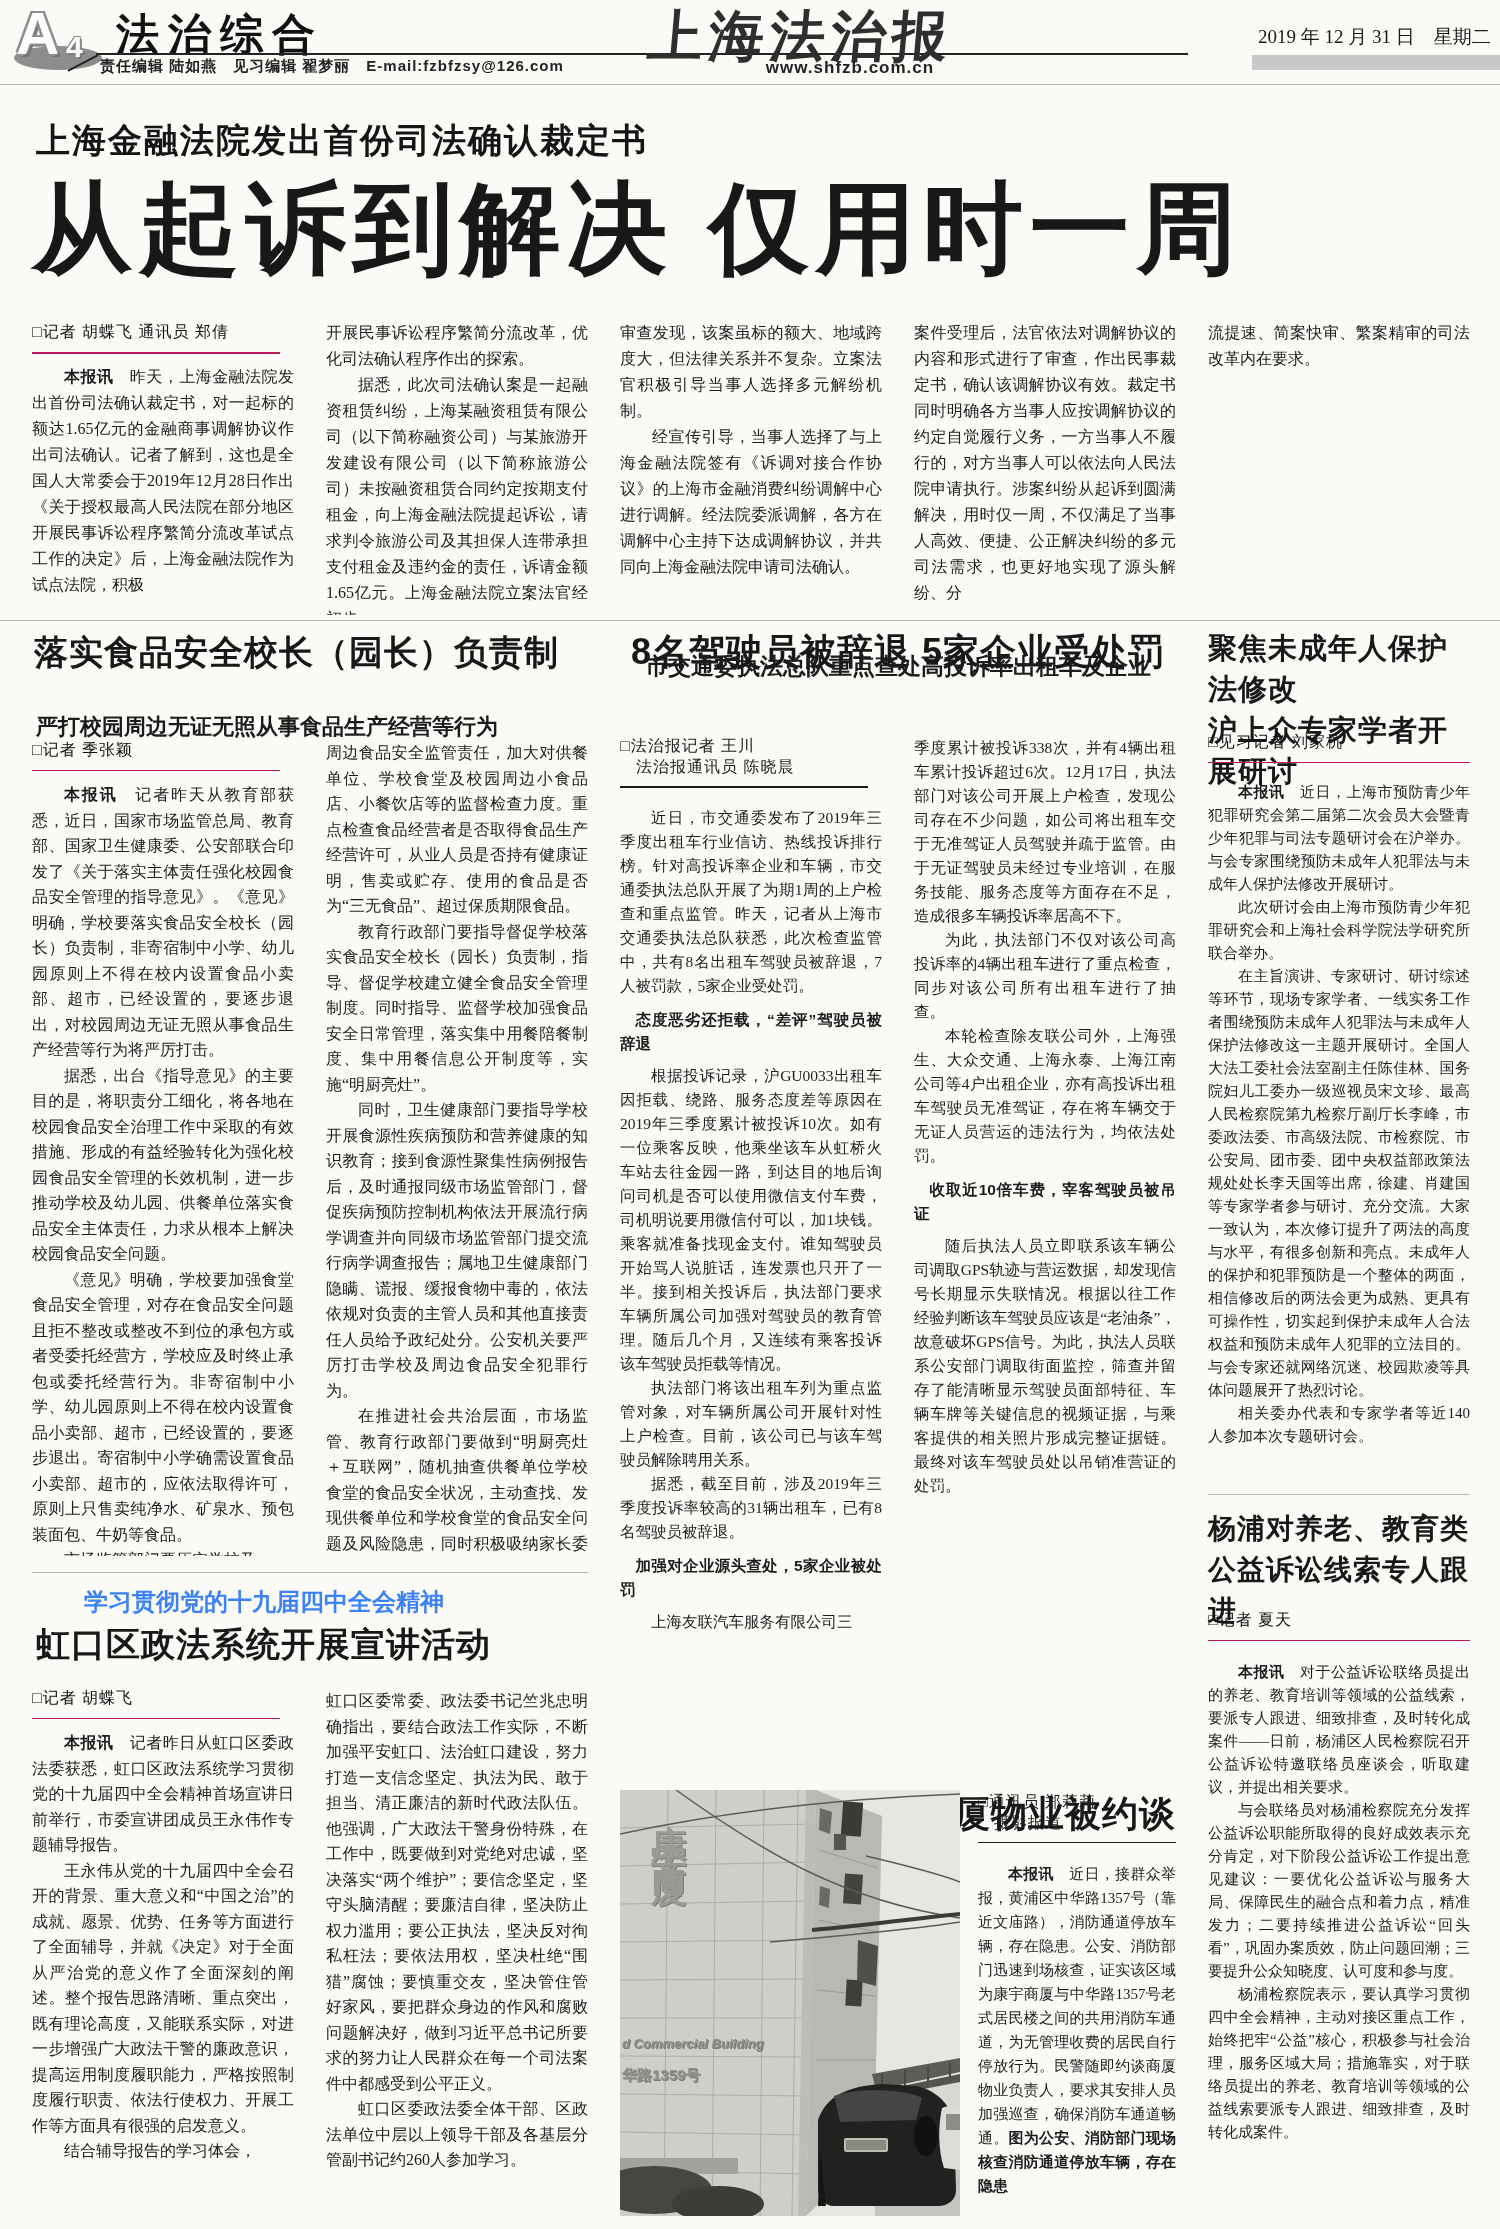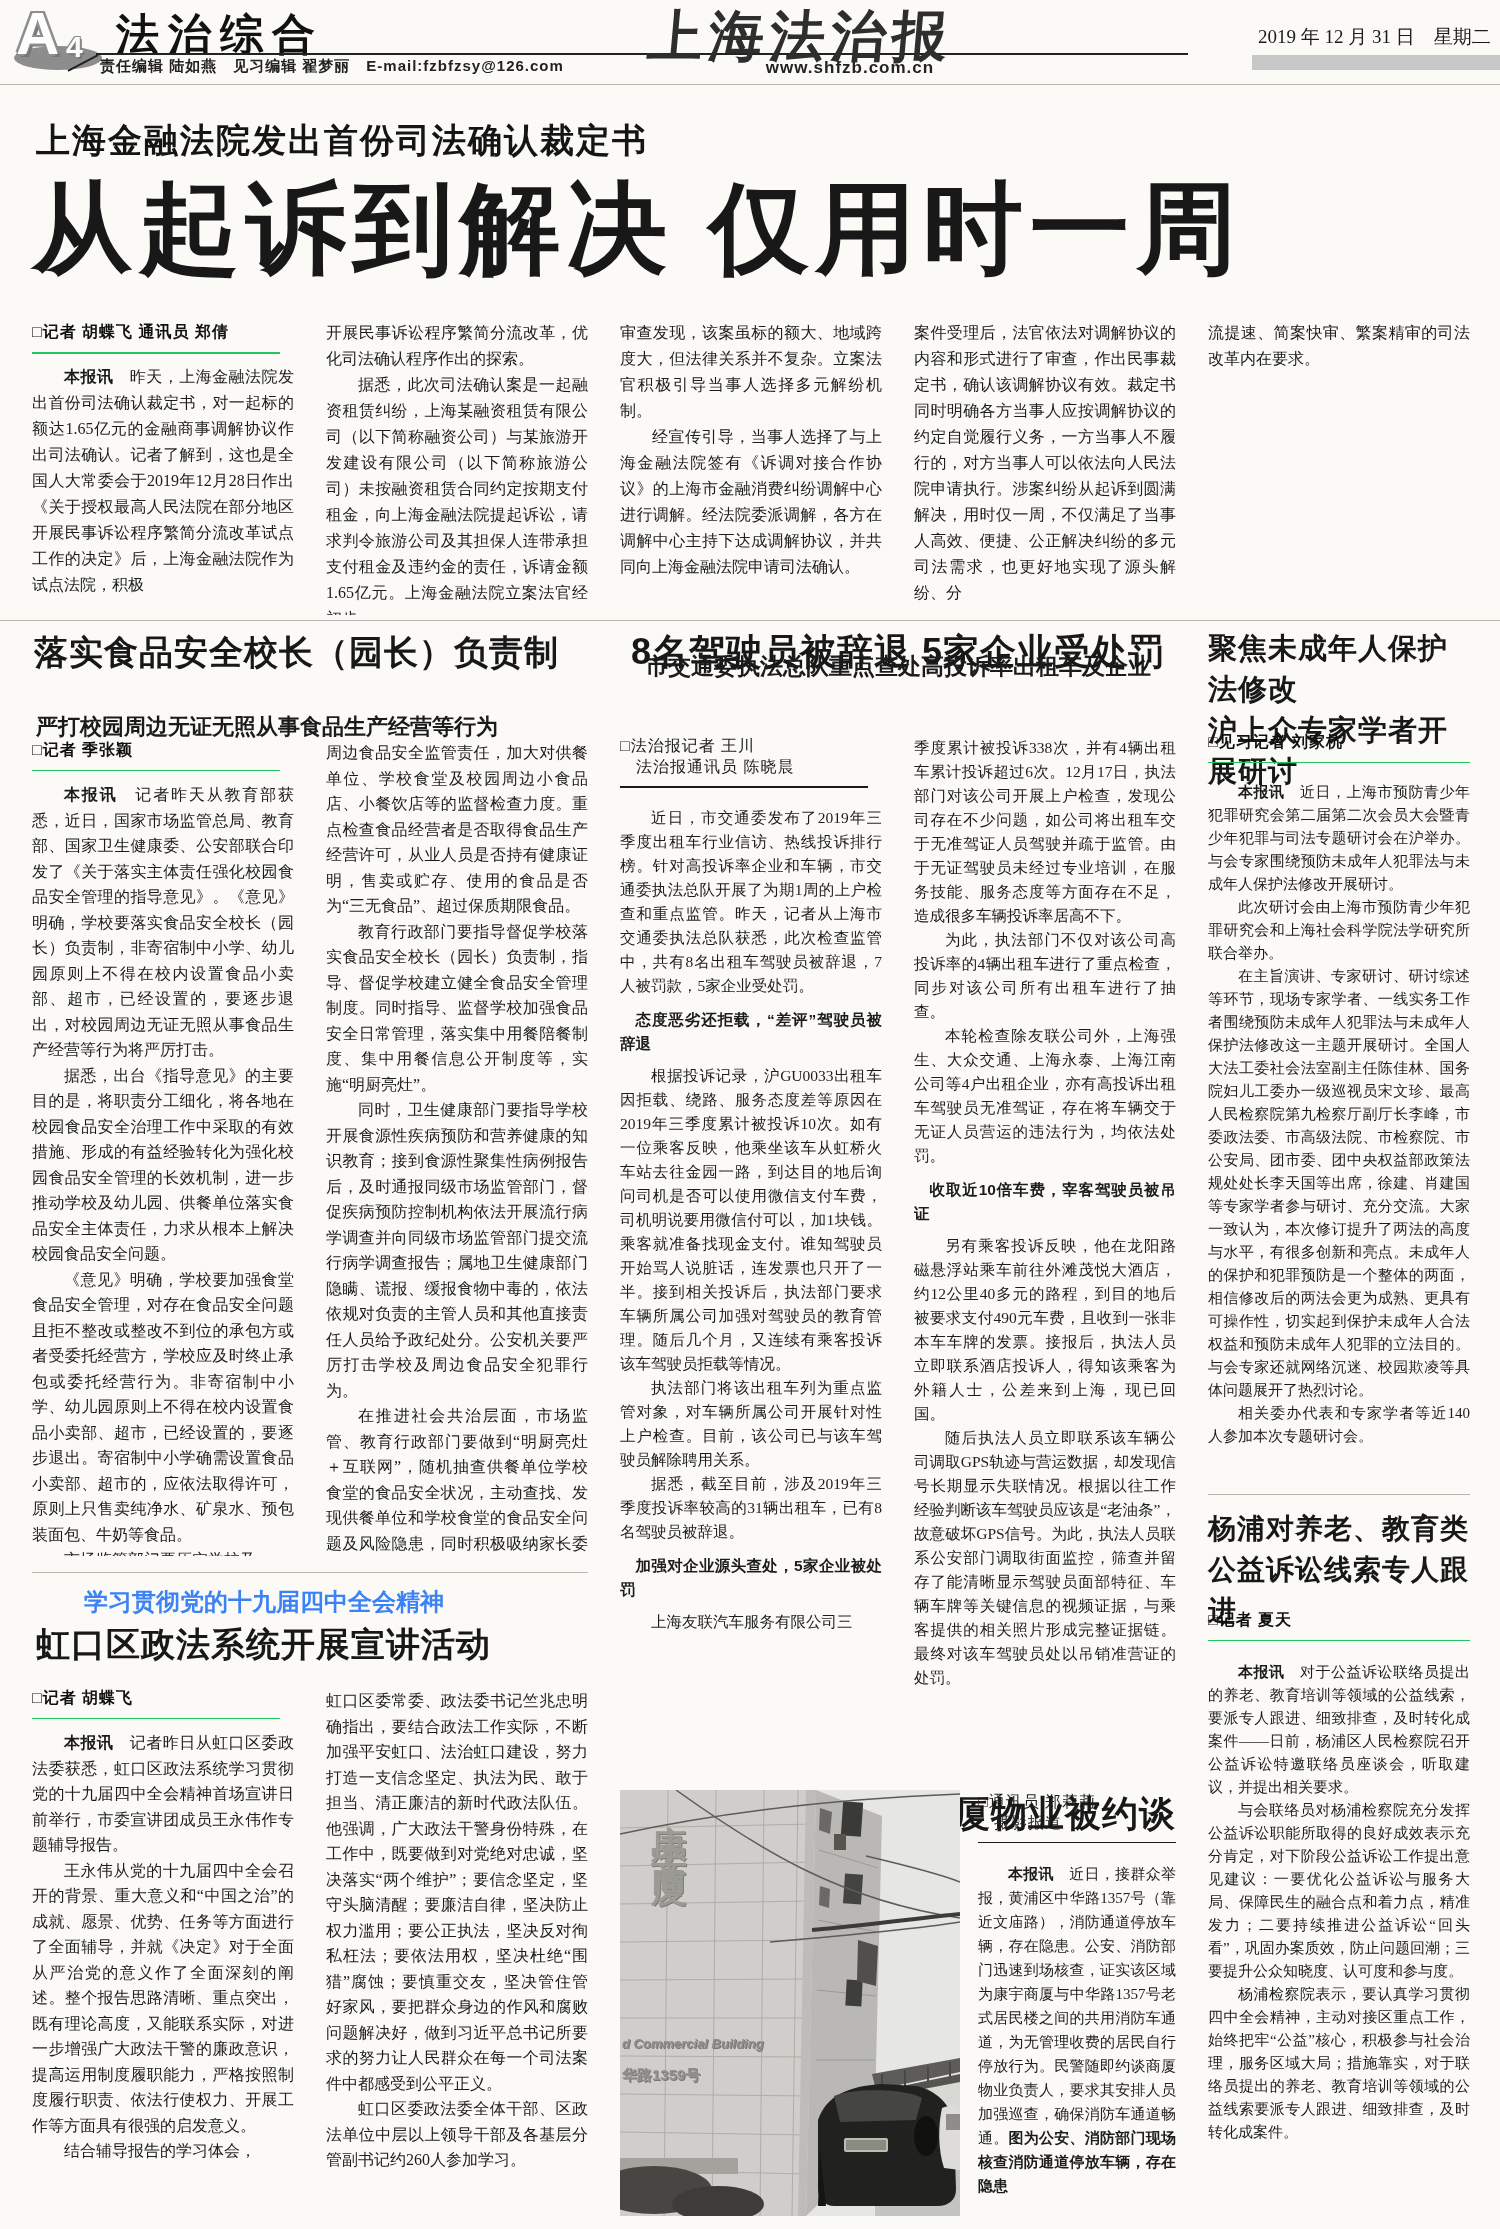--- a/index.html
+++ b/index.html
@@ -15,23 +15,22 @@
   .para{text-indent:2em;margin:0;}
   .para.cont{text-indent:0;}
   .para b{font-family:"Liberation Sans","DejaVu Sans",sans-serif;}
   .flow-h{
     font-family:"Liberation Sans","DejaVu Sans",sans-serif;
     font-weight:bold;text-indent:1em;
     margin:10px 0 8px 0;
   }
   .byline{
     font-size:16px;color:#111;
-    border-bottom:2px solid #22c55e;padding-bottom:9px;
+    border-bottom:2px solid #be185d;padding-bottom:9px;
     letter-spacing:1px;
-    font-weight:bold;
   }
   .rule{background:#b9b6b0;height:1px;}
   .headline{font-weight:700;color:#181818;letter-spacing:1px;}
   
   #a4-letter{font-size:60px;font-weight:900;line-height:1;color:#fdfdfd;
     text-shadow:-2px -2px 0 #8e8e8e,2px -2px 0 #8e8e8e,-2px 2px 0 #8e8e8e,3px 3px 0 #777;}
   #a4-num{font-size:30px;font-weight:900;color:#fdfdfd;
     text-shadow:-1px -1px 0 #8e8e8e,1px -1px 0 #8e8e8e,-1px 1px 0 #8e8e8e,2px 2px 0 #777;}
   #masthead-text{font-size:55px;font-weight:900;letter-spacing:6px;color:#2e2e2e;
     transform:skewX(-5deg);font-family:"Liberation Serif","DejaVu Serif",serif;}
@@ -131,21 +130,20 @@
     <div class="para">执法部门将该出租车列为重点监管对象，对车辆所属公司开展针对性上户检查。目前，该公司已与该车驾驶员解除聘用关系。</div>
     <div class="para">据悉，截至目前，涉及2019年三季度投诉率较高的31辆出租车，已有8名驾驶员被辞退。</div>
     <div class="flow-h">加强对企业源头查处，5家企业被处罚</div>
     <div class="para">上海友联汽车服务有限公司三</div>
   </div>
 <div class="abs flow" style="left:914px;top:736px;width:262px;height:954px;font-size:15.5px;line-height:24px;">
     <div class="para cont">季度累计被投诉338次，并有4辆出租车累计投诉超过6次。12月17日，执法部门对该公司开展上户检查，发现公司存在不少问题，如公司将出租车交于无准驾证人员驾驶并疏于监管。由于无证驾驶员未经过专业培训，在服务技能、服务态度等方面存在不足，造成很多车辆投诉率居高不下。</div>
     <div class="para">为此，执法部门不仅对该公司高投诉率的4辆出租车进行了重点检查，同步对该公司所有出租车进行了抽查。</div>
     <div class="para">本轮检查除友联公司外，上海强生、大众交通、上海永泰、上海江南公司等4户出租企业，亦有高投诉出租车驾驶员无准驾证，存在将车辆交于无证人员营运的违法行为，均依法处罚。</div>
     <div class="flow-h">收取近10倍车费，宰客驾驶员被吊证</div>
-    <div class="para">另有乘客投诉反映，他在龙阳路磁悬浮站乘车前往外滩茂悦大酒店，约12公里40多元的路程，到目的地后被要求支付490元车费，且收到一张非本车车牌的发票。接报后，执法人员立即联系酒店投诉人，得知该乘客为外籍人士，公差来到上海，现已回国。</div>
     <div class="para">随后执法人员立即联系该车辆公司调取GPS轨迹与营运数据，却发现信号长期显示失联情况。根据以往工作经验判断该车驾驶员应该是“老油条”，故意破坏GPS信号。为此，执法人员联系公安部门调取街面监控，筛查并留存了能清晰显示驾驶员面部特征、车辆车牌等关键信息的视频证据，与乘客提供的相关照片形成完整证据链。最终对该车驾驶员处以吊销准营证的处罚。</div>
   </div>
 
 <div class="abs sans headline" style="left:620px;top:1790px;width:556px;font-size:36px;text-align:right;white-space:nowrap;">占用消防通道 商厦物业被约谈</div>
 
 <div class="abs" style="left:620px;top:1790px;width:340px;height:426px;background:#e8e8e5;overflow:hidden;">
   <svg width="340" height="426" viewBox="0 0 340 426" xmlns="http://www.w3.org/2000/svg">
 
     <rect x="0" y="0" width="340" height="426" fill="#e6e6e3"></rect>
 

